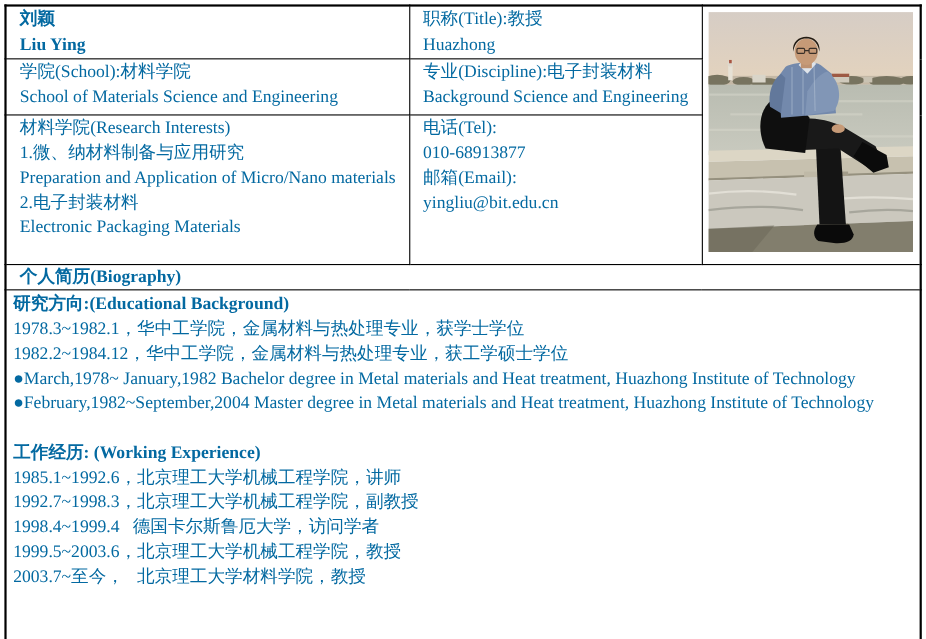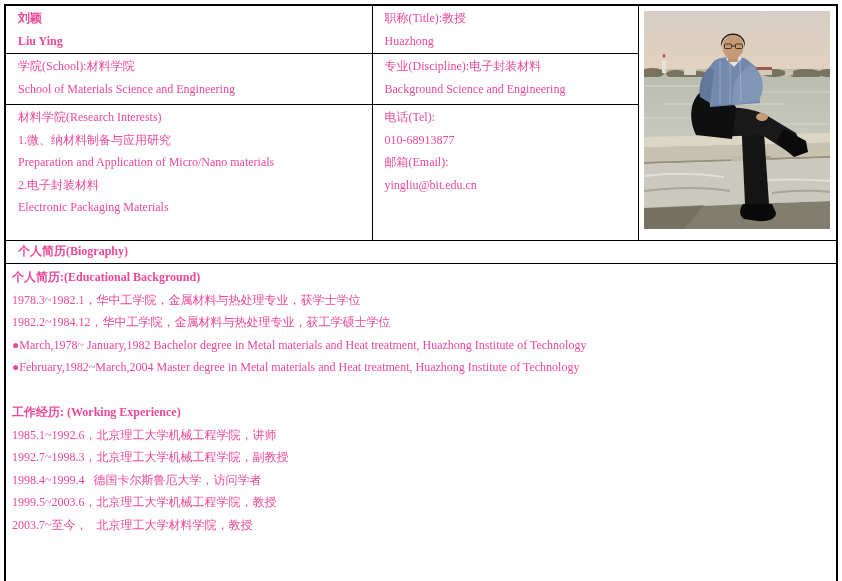--- a/index.html
+++ b/index.html
@@ -1,20 +1,20 @@
 <!DOCTYPE html>
 <html><head>
 <meta charset="utf-8">
 <style>
   html,body { margin:0; padding:0; background:#ffffff; }
   .page {
     position:relative; width:842px; height:581px; overflow:hidden;
-    background:#ffffff; color:#ec4899;
+    background:#ffffff; color:#0369a1;
     font-family:"Liberation Serif","DejaVu Serif",serif;
-    font-size:12px;
+    font-size:16px;
   }
   table.profile-table {
     border-collapse:collapse; table-layout:fixed;
     margin:4px 0 0 4px; width:832px;
     border:2px solid #000;
   }
   td {
     border:1px solid #000; vertical-align:top;
     padding:1px 8px 1px 12px; line-height:22.5px;
     overflow:hidden;
@@ -169,25 +169,25 @@
     </tr>
 
     <tr style="height:23px">
       <td class="bio-label-cell" colspan="3">
         <div class="line">个人简历(Biography)</div>
       </td>
     </tr>
 
     <tr style="height:330px">
       <td class="bio-content-cell" colspan="3">
-        <div class="line b">个人简历:(Educational Background)</div>
+        <div class="line b">研究方向:(Educational Background)</div>
         <div class="line">1978.3~1982.1，华中工学院，金属材料与热处理专业，获学士学位</div>
         <div class="line">1982.2~1984.12，华中工学院，金属材料与热处理专业，获工学硕士学位</div>
         <div class="line">●March,1978~ January,1982 Bachelor degree in Metal materials and Heat treatment, Huazhong Institute of Technology</div>
-        <div class="line">●February,1982~March,2004 Master degree in Metal materials and Heat treatment, Huazhong Institute of Technology</div>
+        <div class="line">●February,1982~September,2004 Master degree in Metal materials and Heat treatment, Huazhong Institute of Technology</div>
         <div class="blank-line"></div>
         <div class="line b">工作经历: (Working Experience)</div>
         <div class="line">1985.1~1992.6，北京理工大学机械工程学院，讲师</div>
         <div class="line">1992.7~1998.3，北京理工大学机械工程学院，副教授</div>
         <div class="line">1998.4~1999.4   德国卡尔斯鲁厄大学，访问学者</div>
         <div class="line">1999.5~2003.6，北京理工大学机械工程学院，教授</div>
         <div class="line">2003.7~至今，   北京理工大学材料学院，教授</div>
       </td>
     </tr>
   </tbody>

